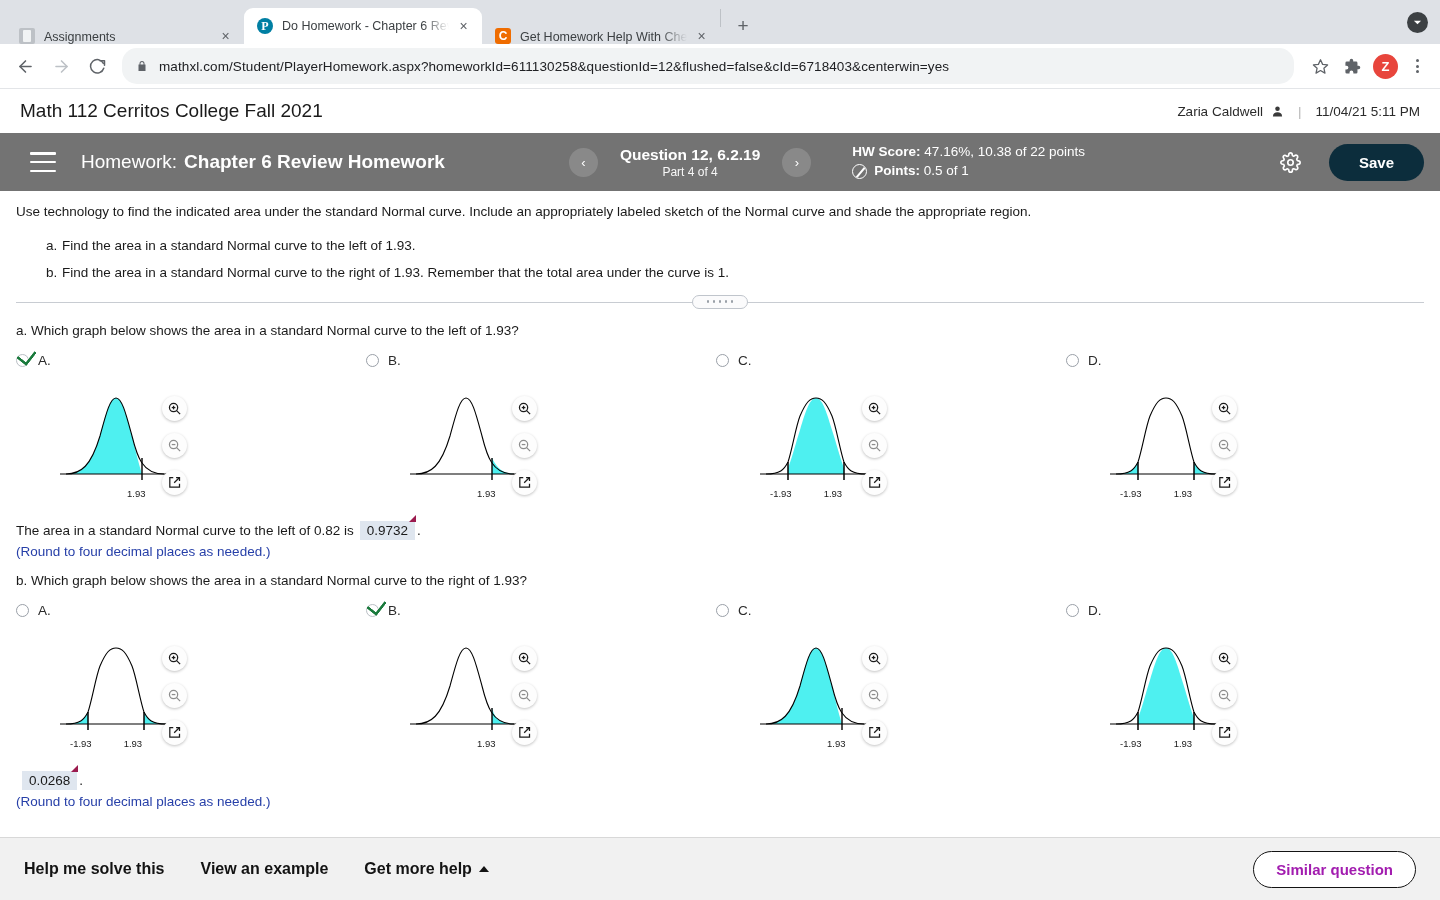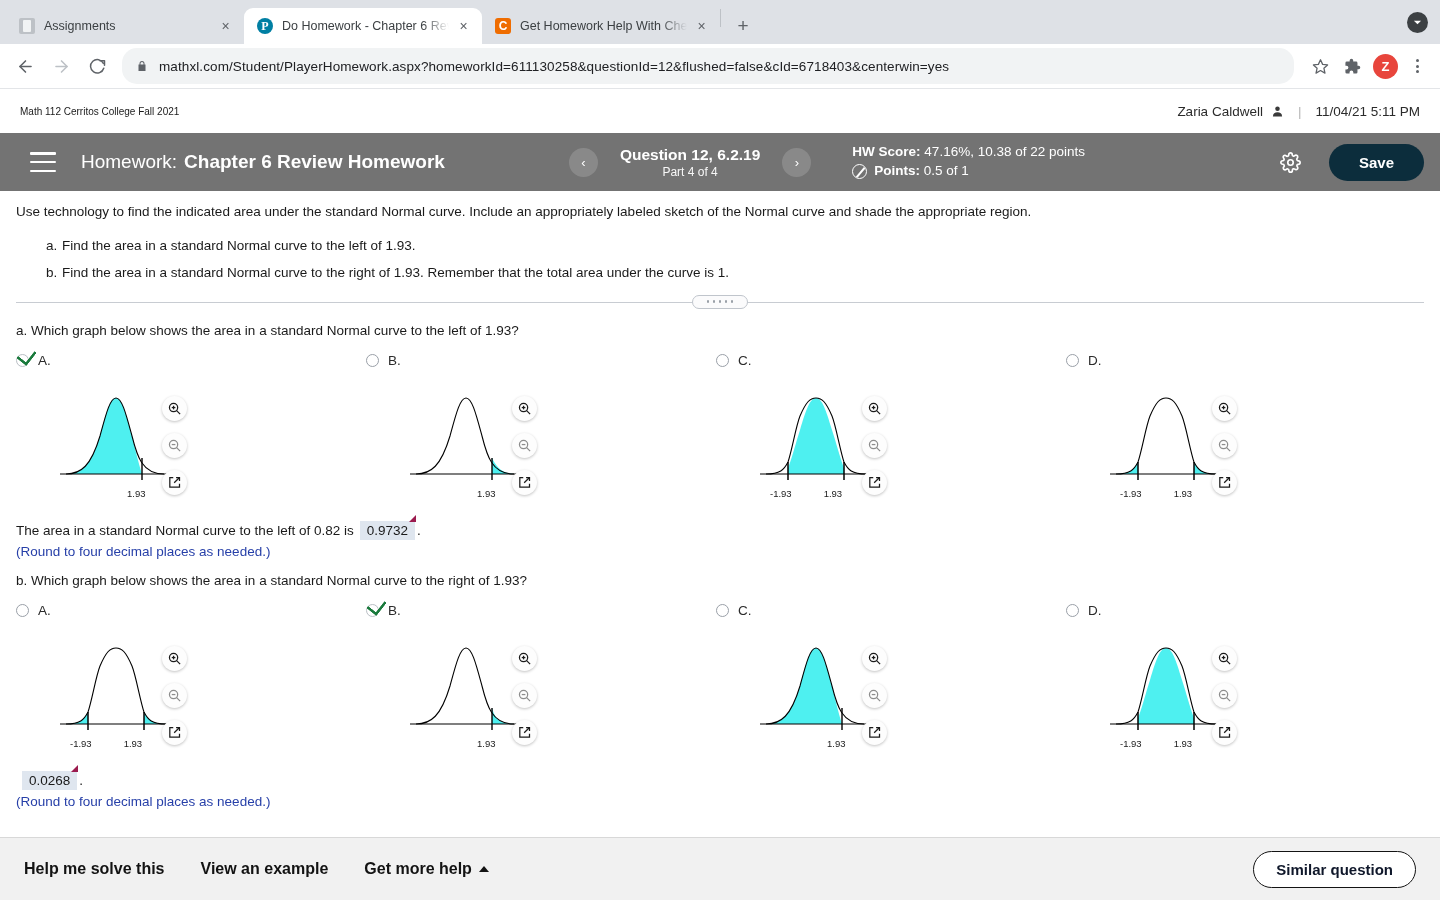--- a/index.html
+++ b/index.html
@@ -17,21 +17,21 @@
     padding-left: 6px; position: relative;
   }
   .tab {
     height: 36px; width: 238px;
     display: flex; align-items: center;
     padding: 0 10px 0 13px;
     border-radius: 9px 9px 0 0;
     font-size: 12.5px; color: #3c4043;
     position: relative;
   }
-  .tab.inactive { background: #dee1e6; }
+  .tab.inactive { background: #dee1e6; align-items: flex-end; }
   .tab.active { background: #ffffff; }
   .tab-favicon {
     width: 16px; height: 16px; flex: 0 0 16px; margin-right: 9px;
     display: flex; align-items: center; justify-content: center;
     border-radius: 3px; font-size: 11px; font-weight: bold; color: #fff;
   }
   .fav-assignments { background: #bdc1c6; border-radius: 2px; position: relative; }
   .fav-assignments::after {
     content: ""; position: absolute; left: 4px; top: 2px;
     width: 8px; height: 12px; background: #f1f3f4; border-radius: 1px;
@@ -101,21 +101,21 @@
     gap: 2.5px; border-radius: 50%;
   }
   .kebab span { width: 3px; height: 3px; background: #5f6368; border-radius: 50%; display: block; }
 
   
   .mxl-topbar {
     height: 44px; background: #fff;
     display: flex; align-items: center; justify-content: space-between;
     padding: 0 20px;
   }
-  .course-title { font-size: 10px; color: #1a1a1a; }
+  .course-title { font-size: 19px; color: #1a1a1a; }
   .topbar-right { display: flex; align-items: center; font-size: 13.5px; color: #2b2b2b; }
   .user-name { margin-right: 8px; }
   .person-icon { color: #3a3a3a; display: flex; margin-right: 14px; }
   .pipe { color: #b5b5b5; margin-right: 14px; }
 
   .mxl-header {
     height: 58px; background: #737373;
     display: flex; align-items: center; padding: 0 16px 0 30px;
     color: #ffffff;
   }
@@ -239,21 +239,21 @@
     margin-right: 36px; display: flex; align-items: center;
   }
   .caret-up {
     width: 0; height: 0; margin-left: 7px;
     border-left: 5px solid transparent; border-right: 5px solid transparent;
     border-bottom: 6px solid #131313;
   }
   .similar-btn {
     margin-left: auto; background: #ffffff; border: 1.6px solid #131313;
     border-radius: 19px; padding: 9px 22px; font-size: 15px; font-weight: bold;
-    color: #0f172a; font-family: "Liberation Sans", sans-serif;
+    color: #a21caf; font-family: "Liberation Sans", sans-serif;
   }
 </style>
 </head>
 <body>
 
 <div class="browser-tabbar">
 
   <div class="tab inactive">
     <span class="tab-favicon fav-assignments"></span>
     <span class="tab-title">Assignments</span>

